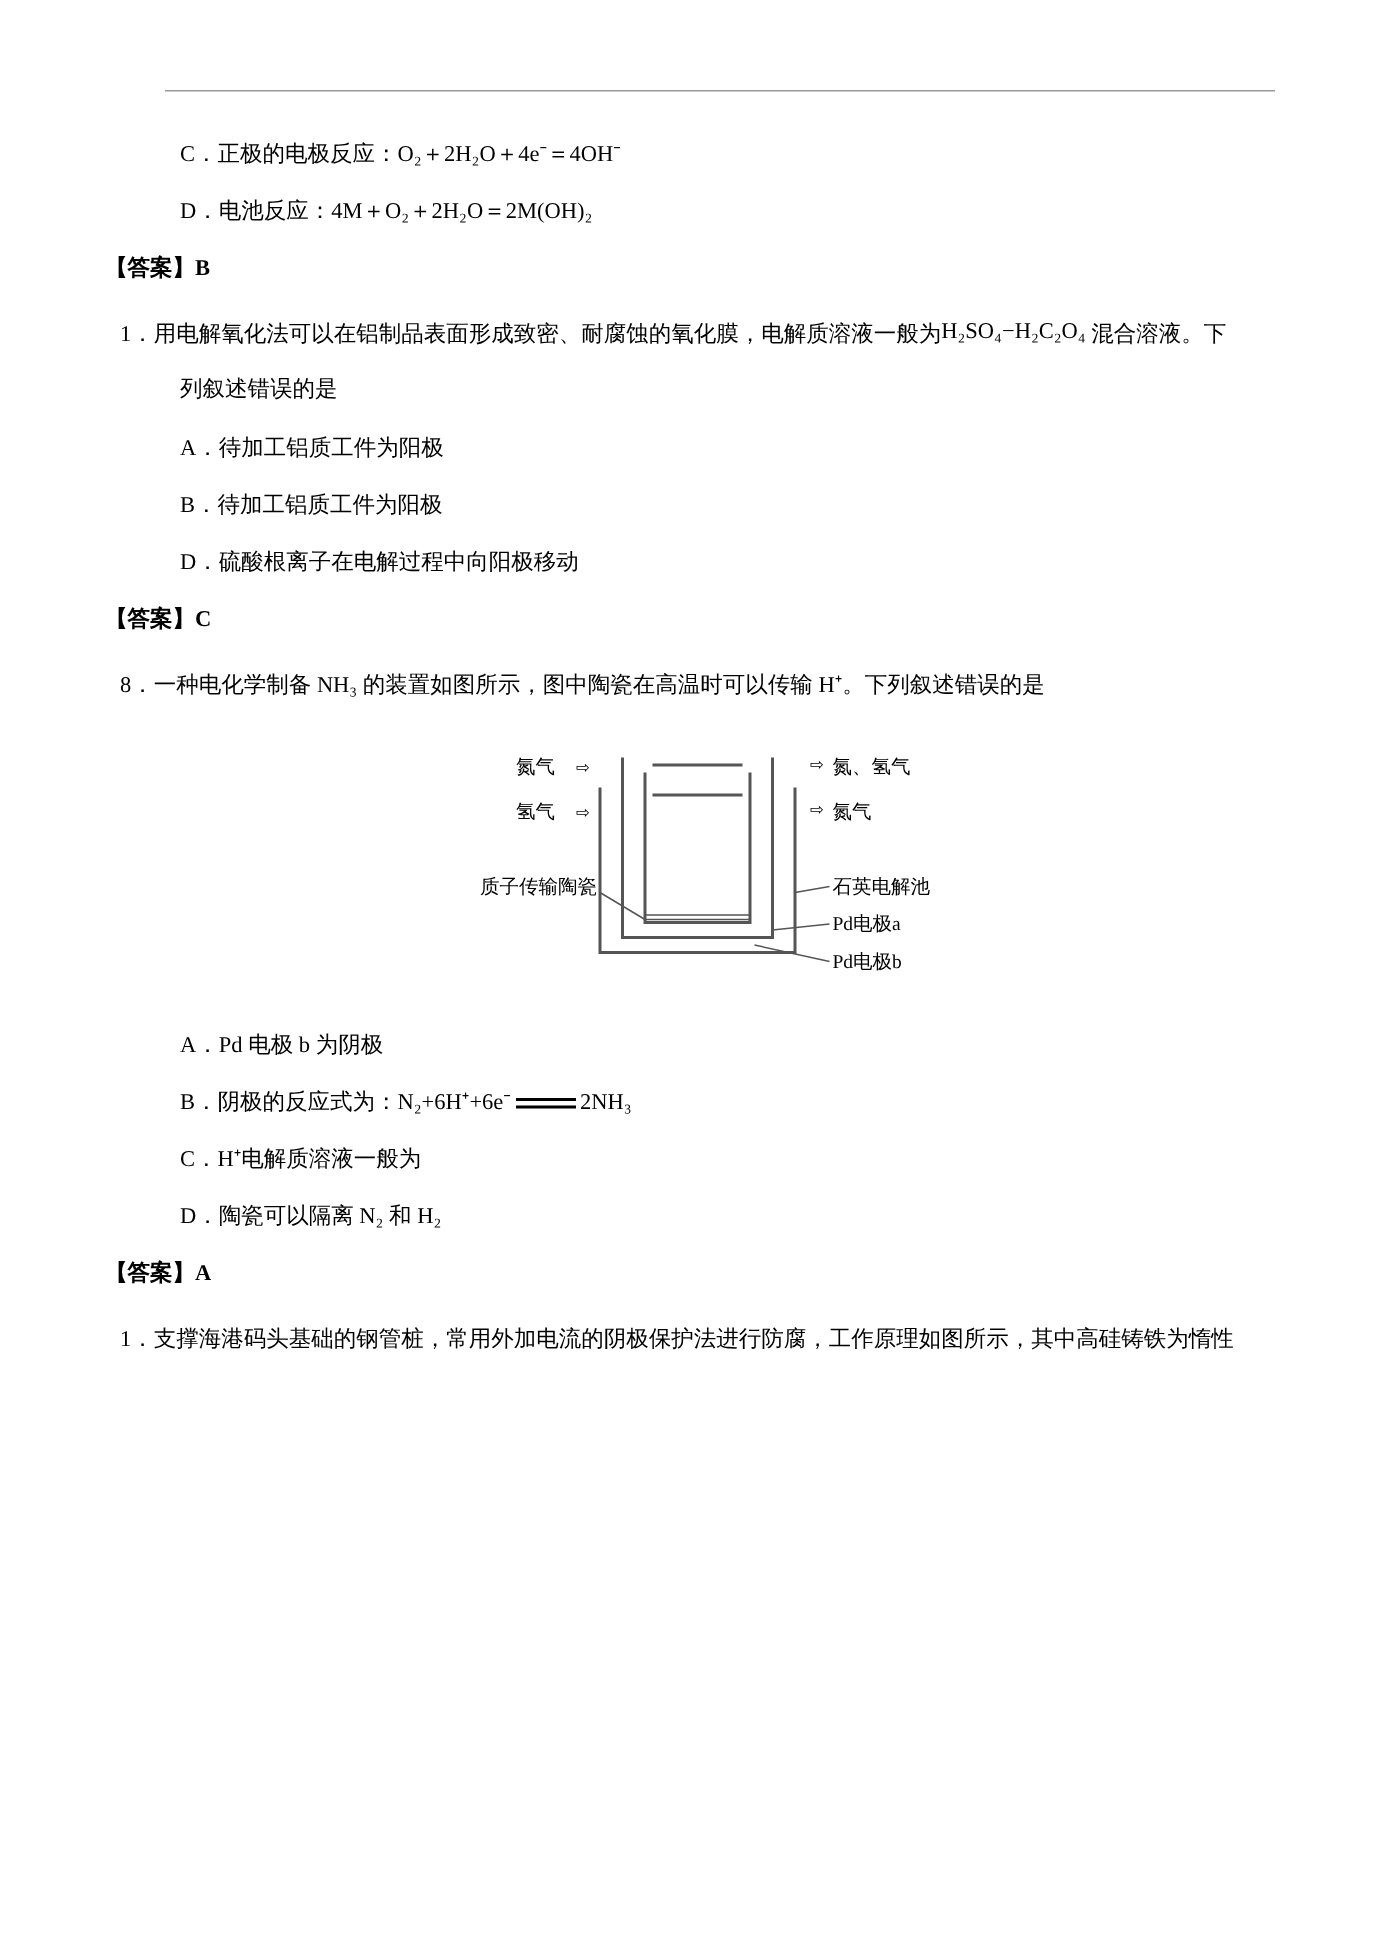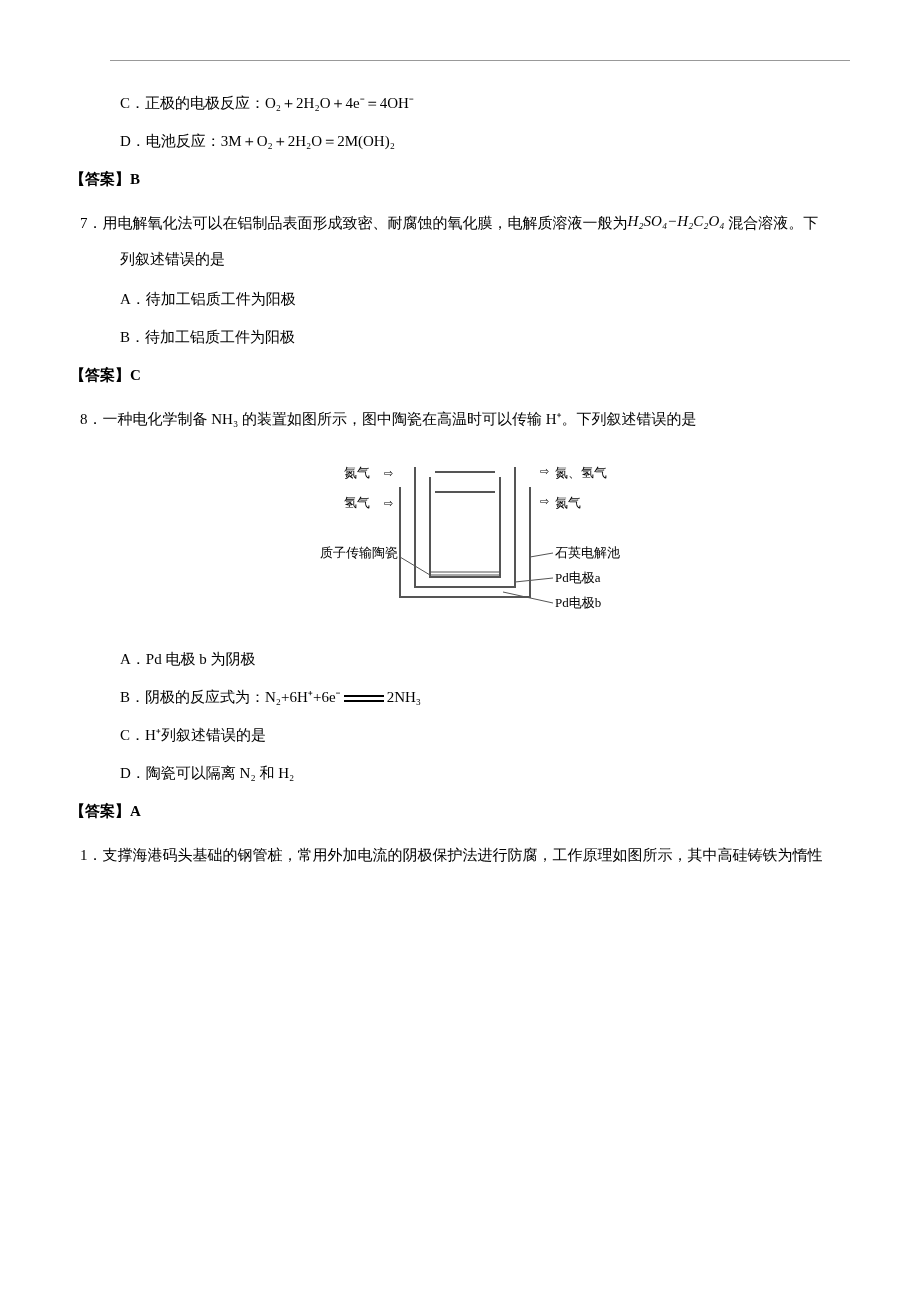--- a/index.html
+++ b/index.html
@@ -59,32 +59,33 @@
 <body>
 
 <div class="page">
   <hr class="hr-top">
 
   <div class="opt">
     <span>C．正极的电极反应：</span><span class="formula">O₂＋2H₂O＋4e⁻＝4OH⁻</span>
   </div>
 
   <div class="opt">
-    <span>D．电池反应：</span><span class="formula">3M＋O₂＋2H₂O＝2M(OH)₂</span>
+    <span>D．电池反应：</span><span class="formula">4M＋O₂＋2H₂O＝2M(OH)₂</span>
   </div>
 
   <div class="ans">【答案】B</div>
 
   <div class="qnum">
-    <span>7．用电解氧化法可以在铝制品表面形成致密、耐腐蚀的氧化膜，电解质溶液一般为</span><span class="formula" style="position:relative; top:-2px;font-style:italic;">H₂SO₄−H₂C₂O₄</span> <span>混合溶液。下</span>
+    <span>1．用电解氧化法可以在铝制品表面形成致密、耐腐蚀的氧化膜，电解质溶液一般为</span><span class="formula" style="position:relative; top:-2px;">H₂SO₄−H₂C₂O₄</span> <span>混合溶液。下</span>
   </div>
   <div class="qcont">列叙述错误的是</div>
 
   <div class="opt">A．待加工铝质工件为阳极</div>
   <div class="opt">B．待加工铝质工件为阳极</div>
+  <div class="opt">D．硫酸根离子在电解过程中向阳极移动</div>
 
   <div class="ans">【答案】C</div>
 
   <div class="qnum">8．一种电化学制备 NH₃ 的装置如图所示，图中陶瓷在高温时可以传输 H⁺。下列叙述错误的是</div>
 
   <svg class="diagram" width="340" height="180">
 
     <path d="M 115 40 L 115 150 L 245 150 L 245 40" fill="none" stroke="#555" stroke-width="2"></path>
 
     <path d="M 130 20 L 130 140 L 230 140 L 230 20" fill="none" stroke="#555" stroke-width="2"></path>
@@ -117,20 +118,20 @@
     <text x="270" y="135" font-size="13">Pd电极a</text>
     <line x1="230" y1="135" x2="268" y2="131" stroke="#555"></line>
     <text x="270" y="160" font-size="13">Pd电极b</text>
     <line x1="218" y1="145" x2="268" y2="156" stroke="#555"></line>
   </svg>
 
   <div class="opt">A．Pd 电极 b 为阴极</div>
   <div class="opt">
     <span>B．阴极的反应式为：</span><span class="formula">N₂+6H⁺+6e⁻</span><span class="eqline"></span><span class="formula">2NH₃</span>
   </div>
-  <div class="opt">C．H⁺列叙述错误的是</div>
+  <div class="opt">C．H⁺电解质溶液一般为</div>
   <div class="opt">D．陶瓷可以隔离 N₂ 和 H₂</div>
 
   <div class="ans">【答案】A</div>
 
   <div class="qnum">1．支撑海港码头基础的钢管桩，常用外加电流的阴极保护法进行防腐，工作原理如图所示，其中高硅铸铁为惰性</div>
 
 </div>
 
 </body></html>

